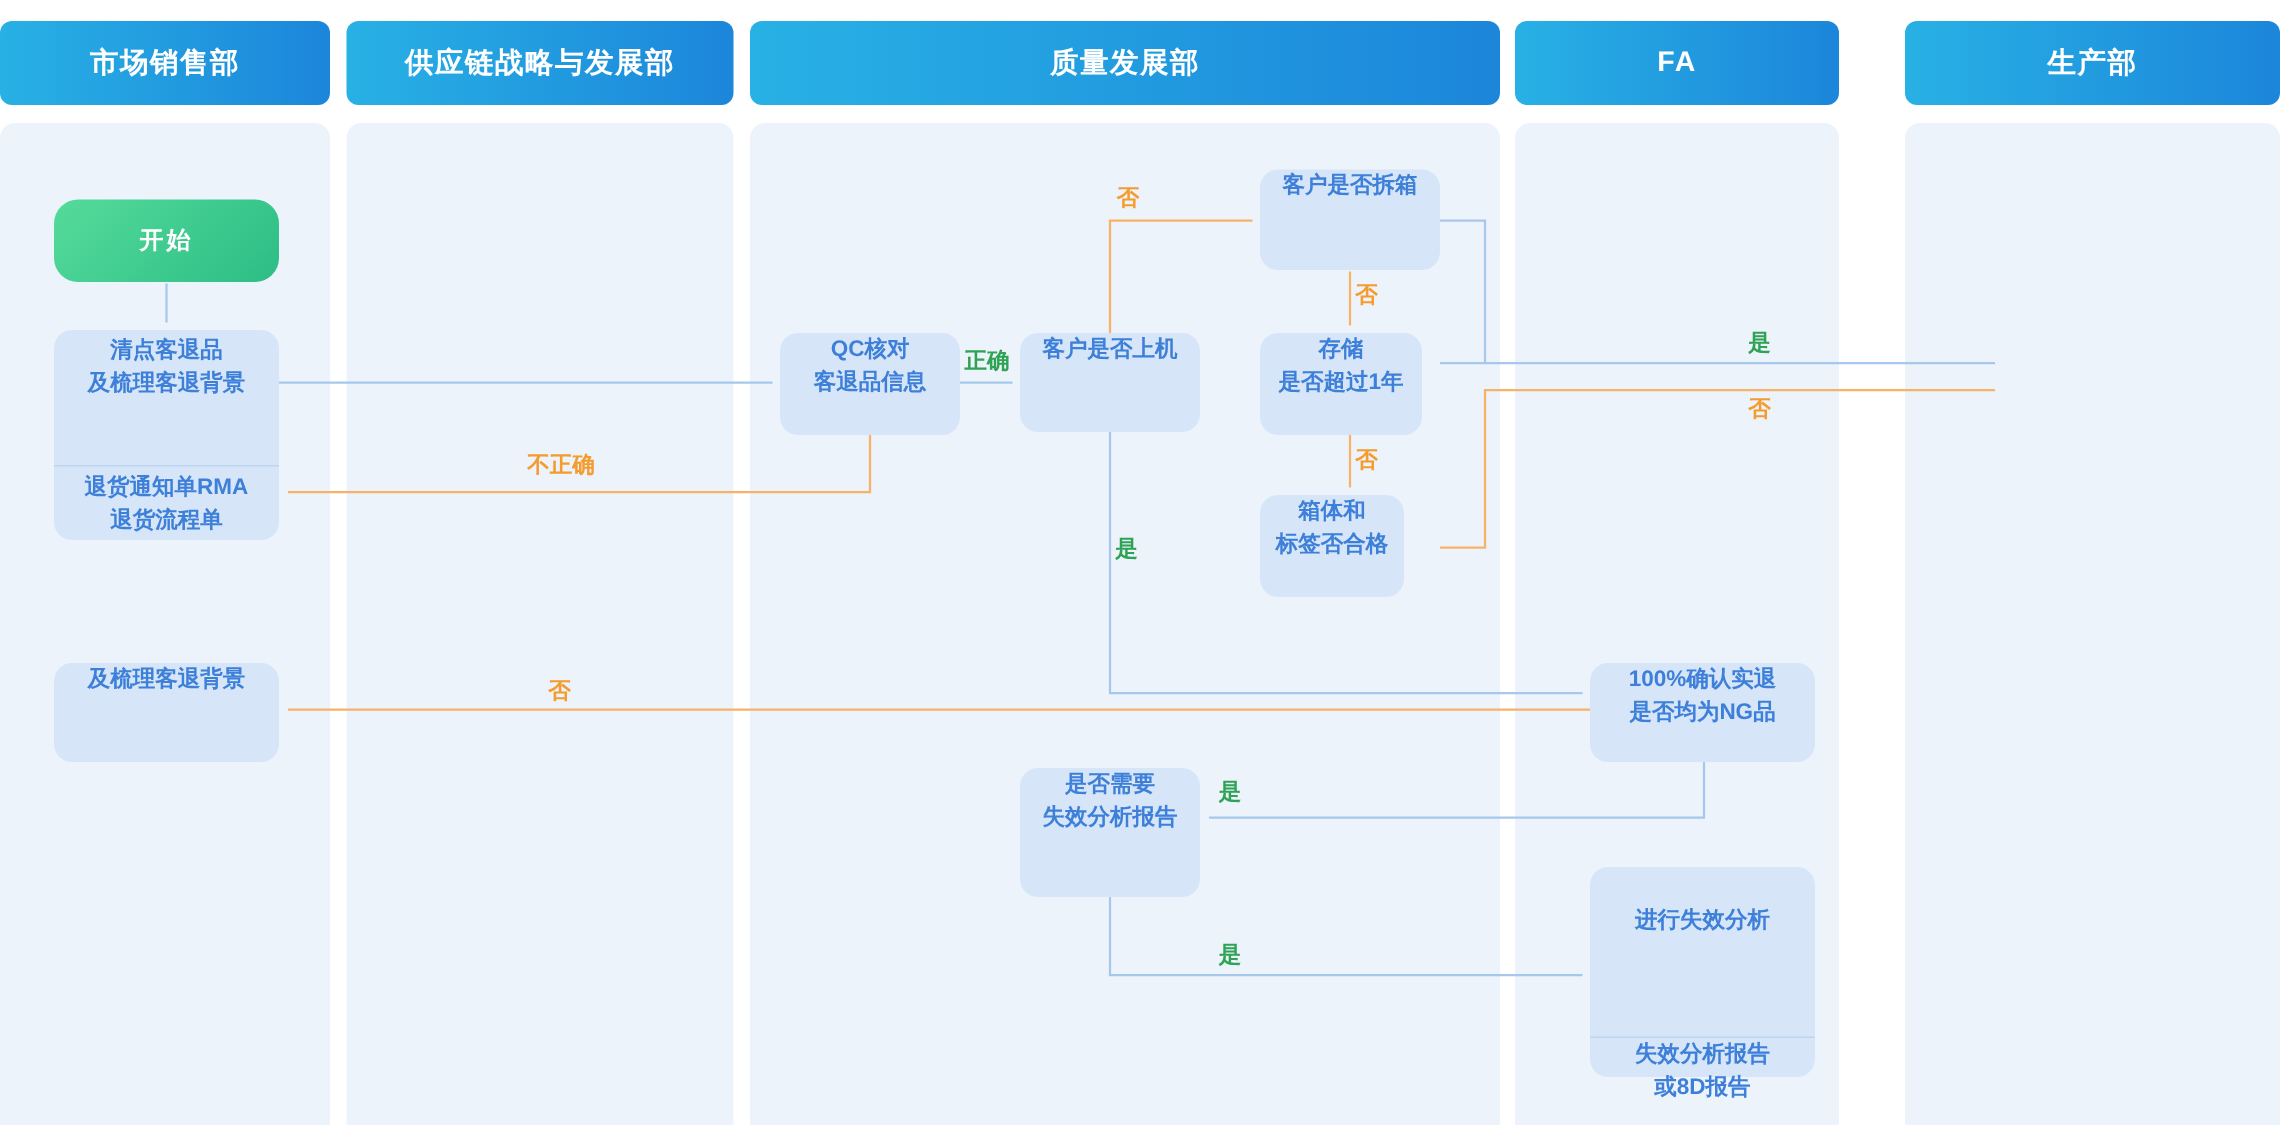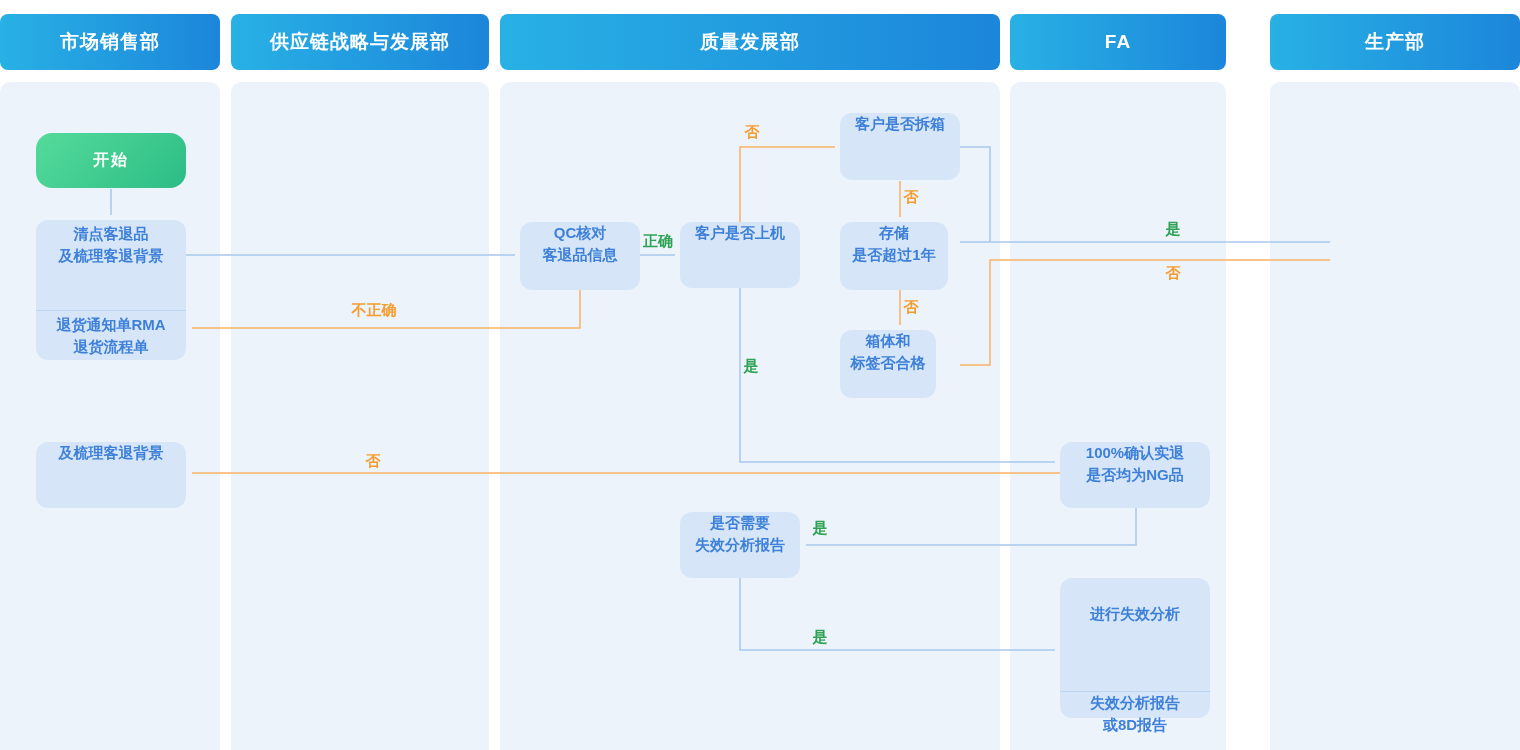--- a/index.html
+++ b/index.html
@@ -152,21 +152,21 @@
     <span>箱体和</span>
     <span>标签否合格</span>
   </div>
 
 
   <div class="node" style="left:1060px;top:442px;width:150px;height:66px">
     <span>100%确认实退</span>
     <span>是否均为NG品</span>
   </div>
 
-  <div class="node" style="left:680px;top:512px;width:120px;height:66px">
+  <div class="node" style="left:680px;top:512px;width:120px;height:86px">
     <span>是否需要</span>
     <span>失效分析报告</span>
   </div>
 
   <div class="card" style="left:1060px;top:578px;width:150px;height:140px">
     <div class="section" style="flex:0 0 72px">
       <span>进行失效分析</span>
     </div>
     <div class="section">
       <span>失效分析报告</span>

